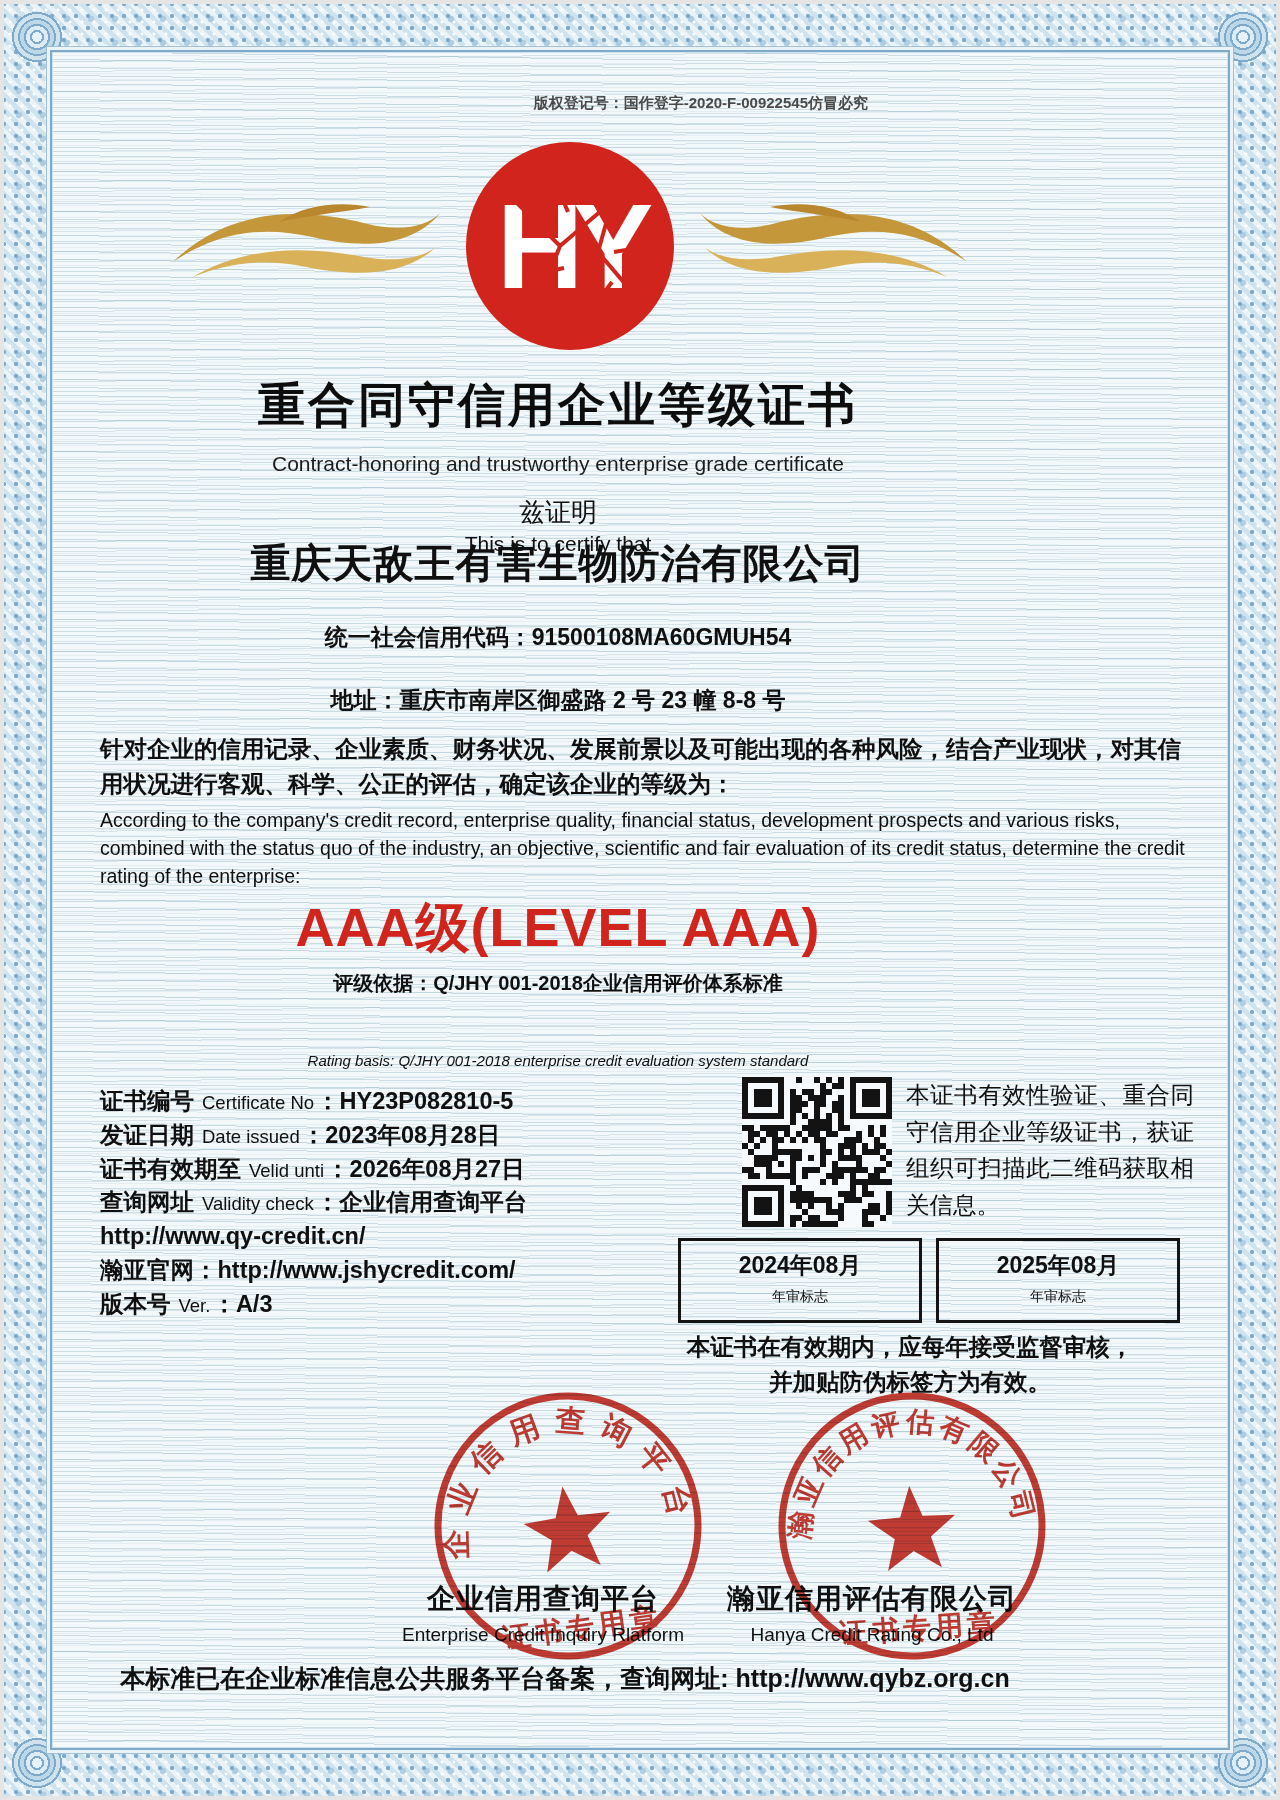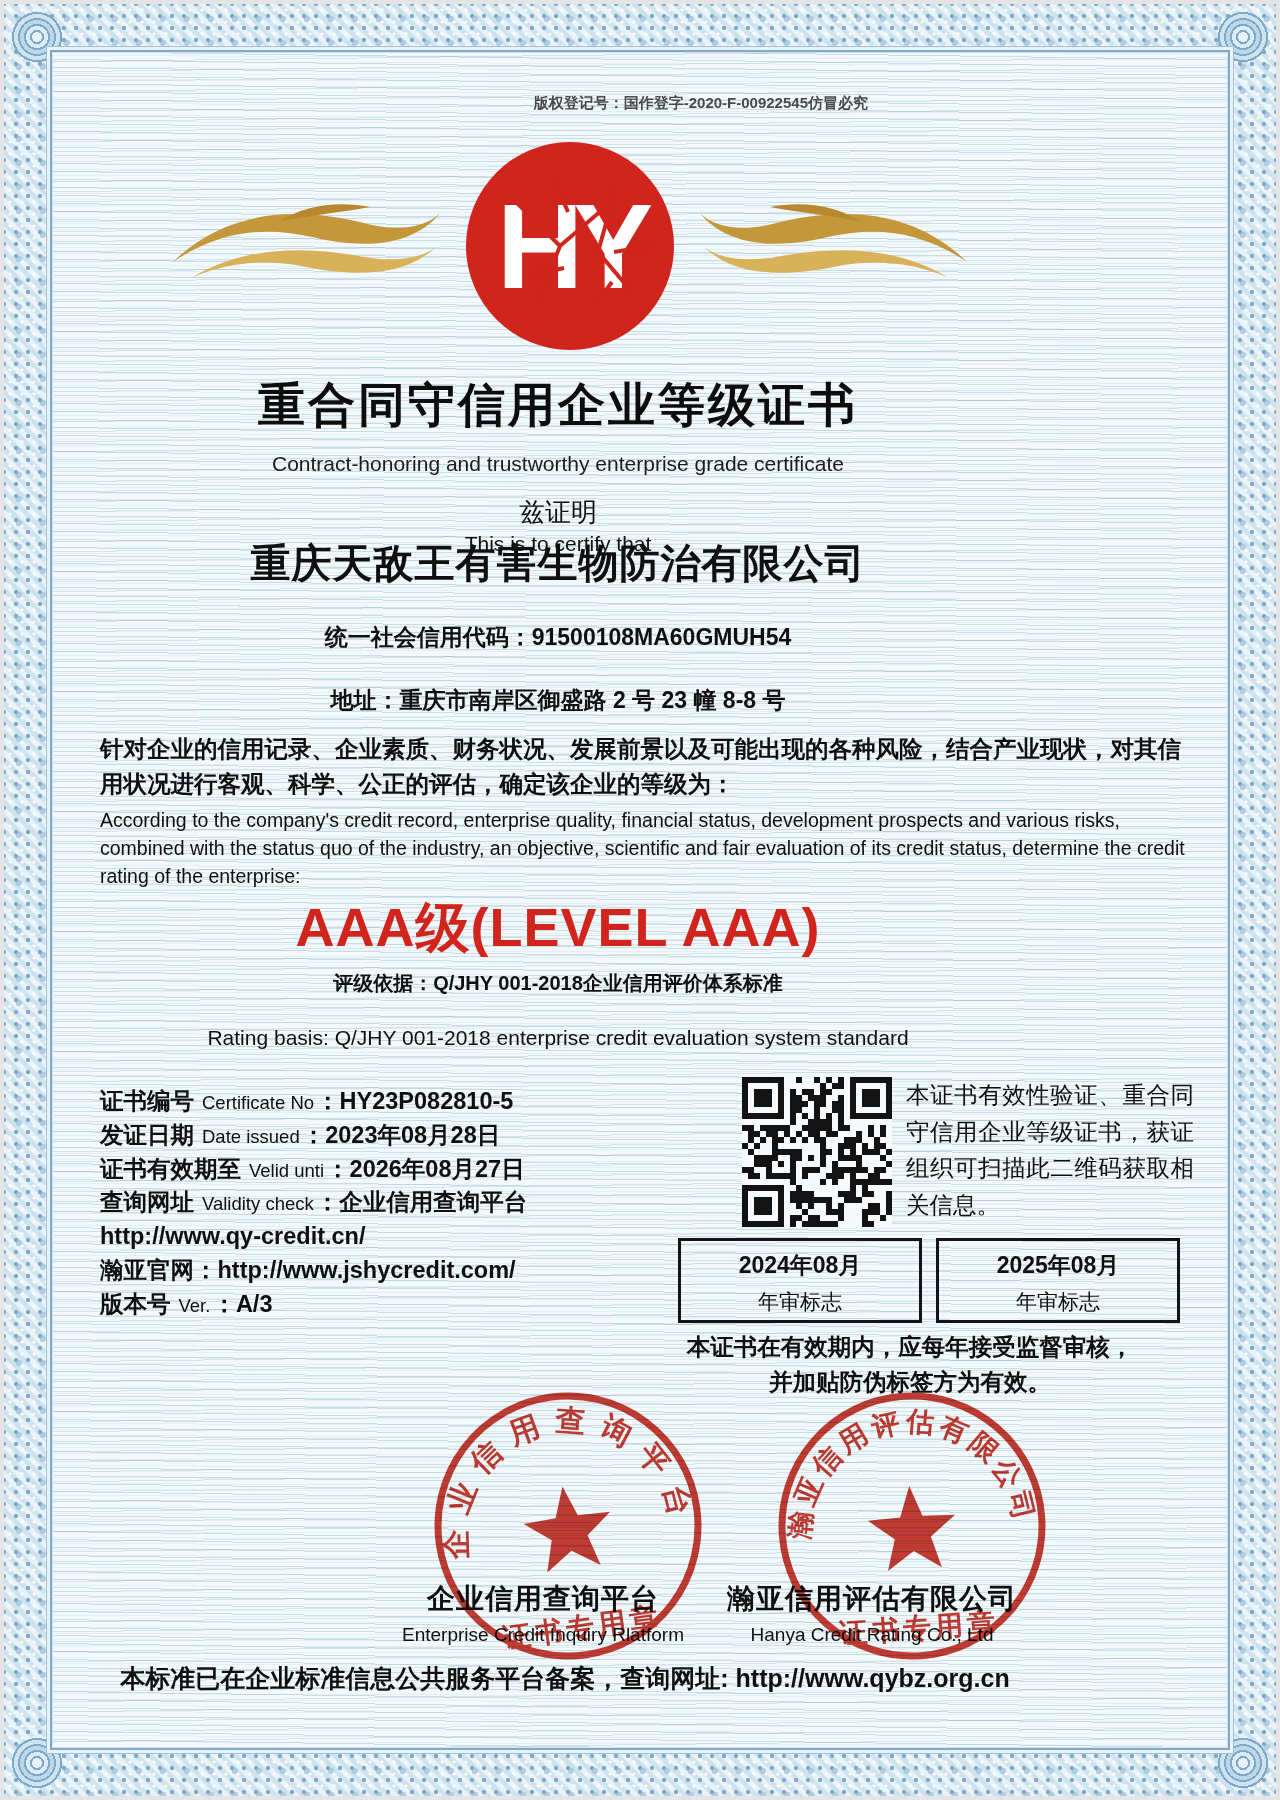--- a/index.html
+++ b/index.html
@@ -45,36 +45,36 @@
   .center-col > div{position:absolute;left:0;width:100%;text-align:center;}
   .title-cn{top:374px;font-size:47px;font-weight:bold;letter-spacing:3px;color:#0d0d0d;}
   .title-en{top:452px;font-size:21px;color:#1c1c1c;}
   .certify-cn{top:495px;font-size:26px;font-weight:500;}
   .certify-en{top:532px;font-size:21px;}
   .company{top:536px;font-size:40px;font-weight:bold;letter-spacing:1px;}
   .code-line{top:622px;font-size:23px;font-weight:600;}
   .addr-line{top:685px;font-size:23px;font-weight:600;}
   .grade{top:892px;font-size:54px;font-weight:bold;letter-spacing:1px;}
   .basis-cn{top:970px;font-size:20px;font-weight:600;}
-  .basis-en{top:1026px;font-size:21px;}
+  .basis-en{top:1052px;font-size:15px;font-style:italic;}
   .paragraphs{position:absolute;left:100px;top:732px;width:1086px;text-align:left;}
   .p-cn{font-size:23.5px;line-height:35px;font-weight:600;}
   .para2{position:absolute;left:100px;top:806px;width:1086px;font-size:19.5px;line-height:28px;}
   .details{position:absolute;left:100px;top:1086px;width:580px;}
   .d-row{line-height:31.8px;white-space:nowrap;}
   .d-cn{font-size:23.5px;font-weight:600;}
   .d-en{font-size:18.5px;margin:0 2px 0 8px;}
   .d-val{font-size:23.5px;font-weight:600;}
   .qr-block{position:absolute;left:742px;top:1077px;width:460px;display:flex;gap:14px;}
   .qr-svg{width:150px;height:150px;flex:0 0 auto;}
   .qr-caption{width:288px;font-size:23.5px;line-height:36.5px;font-weight:500;text-align:justify;}
   .annual-boxes{position:absolute;left:678px;top:1238px;display:flex;gap:14px;}
   .annual-box{width:238px;height:74px;border:3px solid #141414;text-align:center;padding-top:5px;}
   .annual-date{font-size:23px;font-weight:600;margin-top:4px;}
-  .annual-label{font-size:21px;font-weight:500;margin-top:7px;}
+  .annual-label{font-size:14px;font-weight:500;margin-top:7px;}
   .annual-note{position:absolute;left:655px;top:1330px;width:510px;text-align:center;font-size:23.5px;line-height:35px;font-weight:600;}
   .issuer{position:absolute;text-align:center;z-index:3;}
   .issuer.left{left:393px;top:1580px;width:300px;}
   .issuer.right{left:707px;top:1580px;width:330px;}
   .issuer-cn{font-size:28px;font-weight:bold;letter-spacing:1px;}
   .issuer-en{font-size:19px;margin-top:6px;}
   .stamp{position:absolute;width:280px;height:280px;z-index:5;mix-blend-mode:multiply;opacity:.9;}
   .stamp.left{left:428px;top:1386px;transform:rotate(-8deg);}
   .stamp.right{left:772px;top:1386px;transform:rotate(-4deg);}
   .footer{position:absolute;left:0;top:1662px;width:1130px;text-align:center;font-size:25px;font-weight:bold;z-index:6;}

